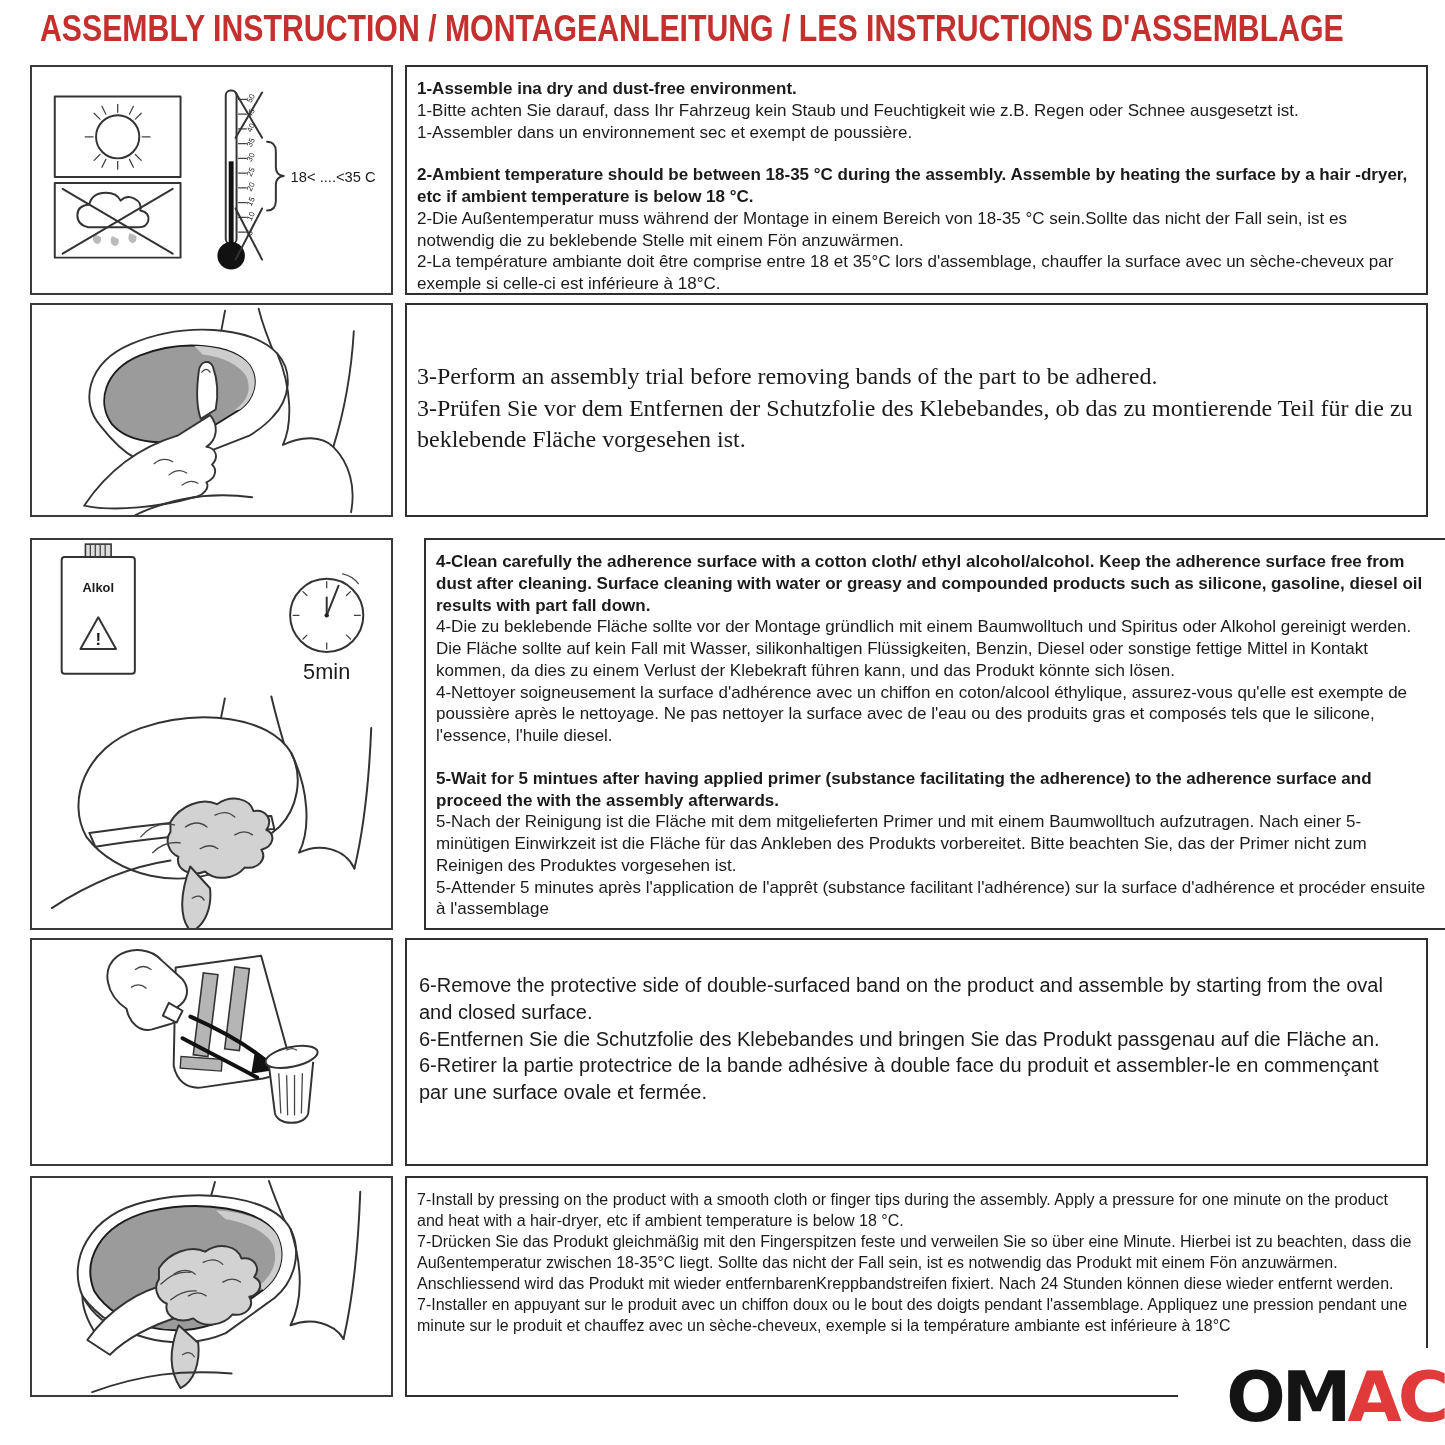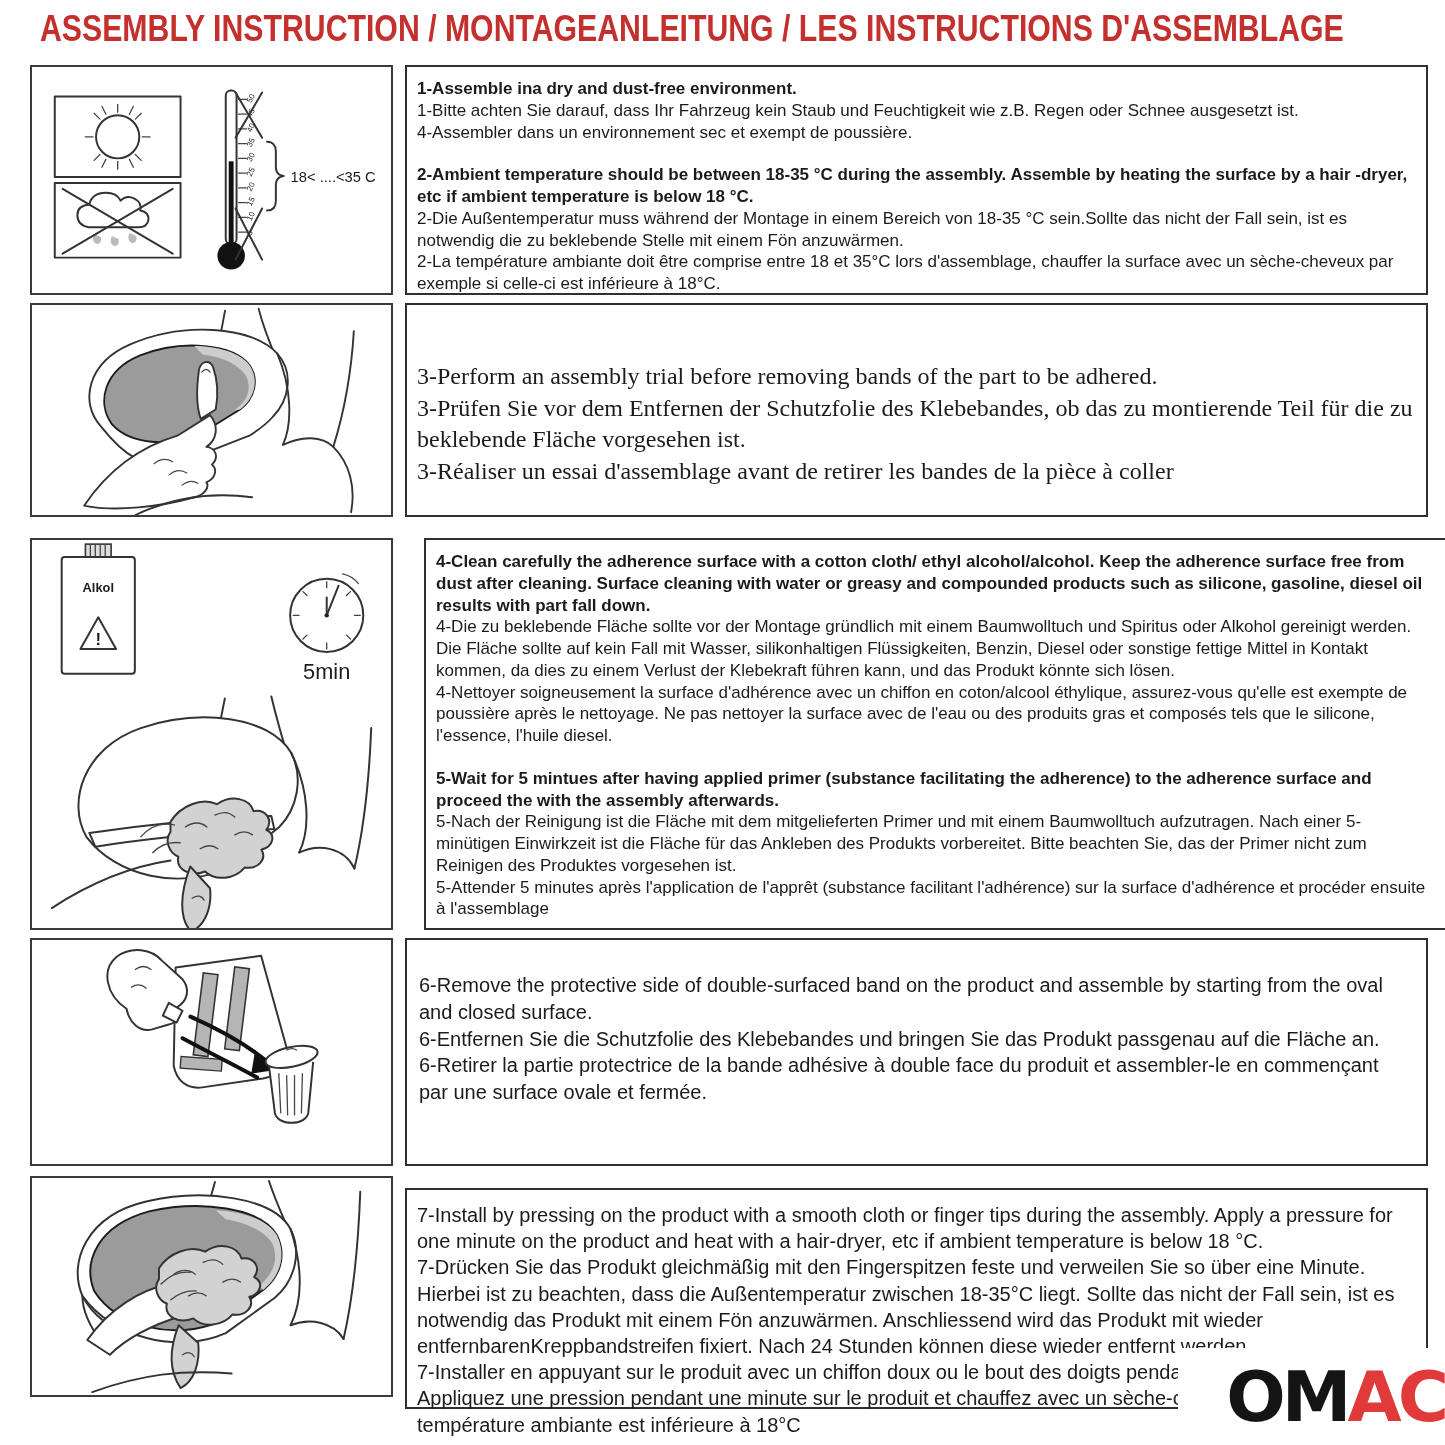--- a/index.html
+++ b/index.html
@@ -18,21 +18,21 @@
   .illus { border-color:#3a3a3a; }
   .illus svg { display:block; width:100%; height:100%; }
 
   .txt { font-size:17px; line-height:1.28; padding:11px 14px 8px 10px; }
   .txt p { margin:0; }
   .txt .bold { font-weight:bold; }
   .gap { height:21px; }
 
   .txt-big { font-size:24px; line-height:1.32; padding:56px 12px 10px 10px;font-family:Liberation Serif, serif; }
   .txt-med { font-size:20px; line-height:1.34; padding:32px 14px 10px 12px; }
-  .txt-sm  { font-size:20px; line-height:1.31; padding:12px 14px 8px 10px;margin-top:12px; }
+  .txt-sm  { font-size:16px; line-height:1.31; padding:12px 14px 8px 10px; }
 
   .logo {
     position:absolute; left:1178px; top:1348px; width:267px; height:97px;
     background:#fff; display:flex; align-items:center; justify-content:flex-end;
     font-family:"DejaVu Sans", sans-serif; font-weight:bold;
     font-size:70px; letter-spacing:-4px; line-height:1;
   }
   .logo .lg-black { color:#141414;margin-left:6px; }
   .logo .lg-red { color:#e03a3a; }
 
@@ -120,21 +120,21 @@
         </g>
         <path d="M238,76 Q247,76 247,86 L247,102 Q247,110 255,111 Q247,112 247,120 L247,136 Q247,146 238,146" class="ln" stroke-width="1.8"></path>
         <text x="262" y="117" font-size="15" class="svg-label">18&lt; ....&lt;35 C</text>
       </g>
     </svg>
   </div>
 
   <div class="box txt" style="left:405px; top:65px; width:1023px; height:230px;">
     <p class="bold">1-Assemble ina dry and dust-free environment.</p>
     <p>1-Bitte achten Sie darauf, dass Ihr Fahrzeug kein Staub und Feuchtigkeit wie z.B. Regen oder Schnee ausgesetzt ist.</p>
-    <p>4-Assembler dans un environnement sec et exempt de poussière.</p>
+    <p>1-Assembler dans un environnement sec et exempt de poussière.</p>
     <div class="gap"></div>
     <p class="bold">2-Ambient temperature should be between 18-35 °C  during the assembly. Assemble by heating the surface by a hair -dryer, etc if ambient temperature is below 18 °C.</p>
     <p>2-Die Außentemperatur muss während der Montage in einem Bereich von 18-35 °C  sein.Sollte das nicht der Fall sein, ist es notwendig die zu beklebende Stelle mit einem Fön anzuwärmen.</p>
     <p>2-La température ambiante doit être comprise entre 18 et 35°C lors d'assemblage, chauffer la surface avec un sèche-cheveux par exemple si celle-ci est inférieure à 18°C.</p>
   </div>
 
   <div class="box illus" style="left:30px; top:303px; width:363px; height:214px;">
     <svg viewBox="0 0 363 225">
       <path d="M196,6 L183,76" class="ln"></path>
       <path d="M232,4 C238,28 247,48 253,62" class="ln"></path>
@@ -147,21 +147,20 @@
       <path d="M168,70 C165,92 165,108 170,122 L186,112 C189,96 188,80 183,66 C179,58 170,60 168,70 Z" class="fill-w"></path>
       <path d="M171,72 q5,-6 9,0" class="ln-thin"></path>
       <path d="M120,170 q10,-8 20,-2 M136,182 q10,-8 19,-2 M150,193 q9,-7 17,-2" class="ln-thin"></path>
       <path d="M100,225 C140,206 180,200 225,206" class="ln"></path>
     </svg>
   </div>
 
   <div class="box txt-big" style="left:405px; top:303px; width:1023px; height:214px;">
     <p class="bold">3-Perform an assembly trial before removing bands of the part to be adhered.</p>
     <p>3-Prüfen Sie vor dem Entfernen der Schutzfolie des Klebebandes, ob das zu montierende Teil für die zu beklebende Fläche vorgesehen ist.</p>
-    <p>3-Réaliser un essai d'assemblage avant de retirer les bandes de la pièce à coller</p>
   </div>
 
   <div class="box illus" style="left:30px; top:538px; width:363px; height:392px;">
     <svg viewBox="0 0 363 392">
       <g>
         <rect x="54" y="4" width="26" height="14" fill="#ddd" stroke="#333" stroke-width="1.6"></rect>
         <line x1="59" y1="5" x2="59" y2="17" class="ln-thin"></line>
           <line x1="64" y1="5" x2="64" y2="17" class="ln-thin"></line>
         <line x1="69" y1="5" x2="69" y2="17" class="ln-thin"></line>
           <line x1="74" y1="5" x2="74" y2="17" class="ln-thin"></line>

